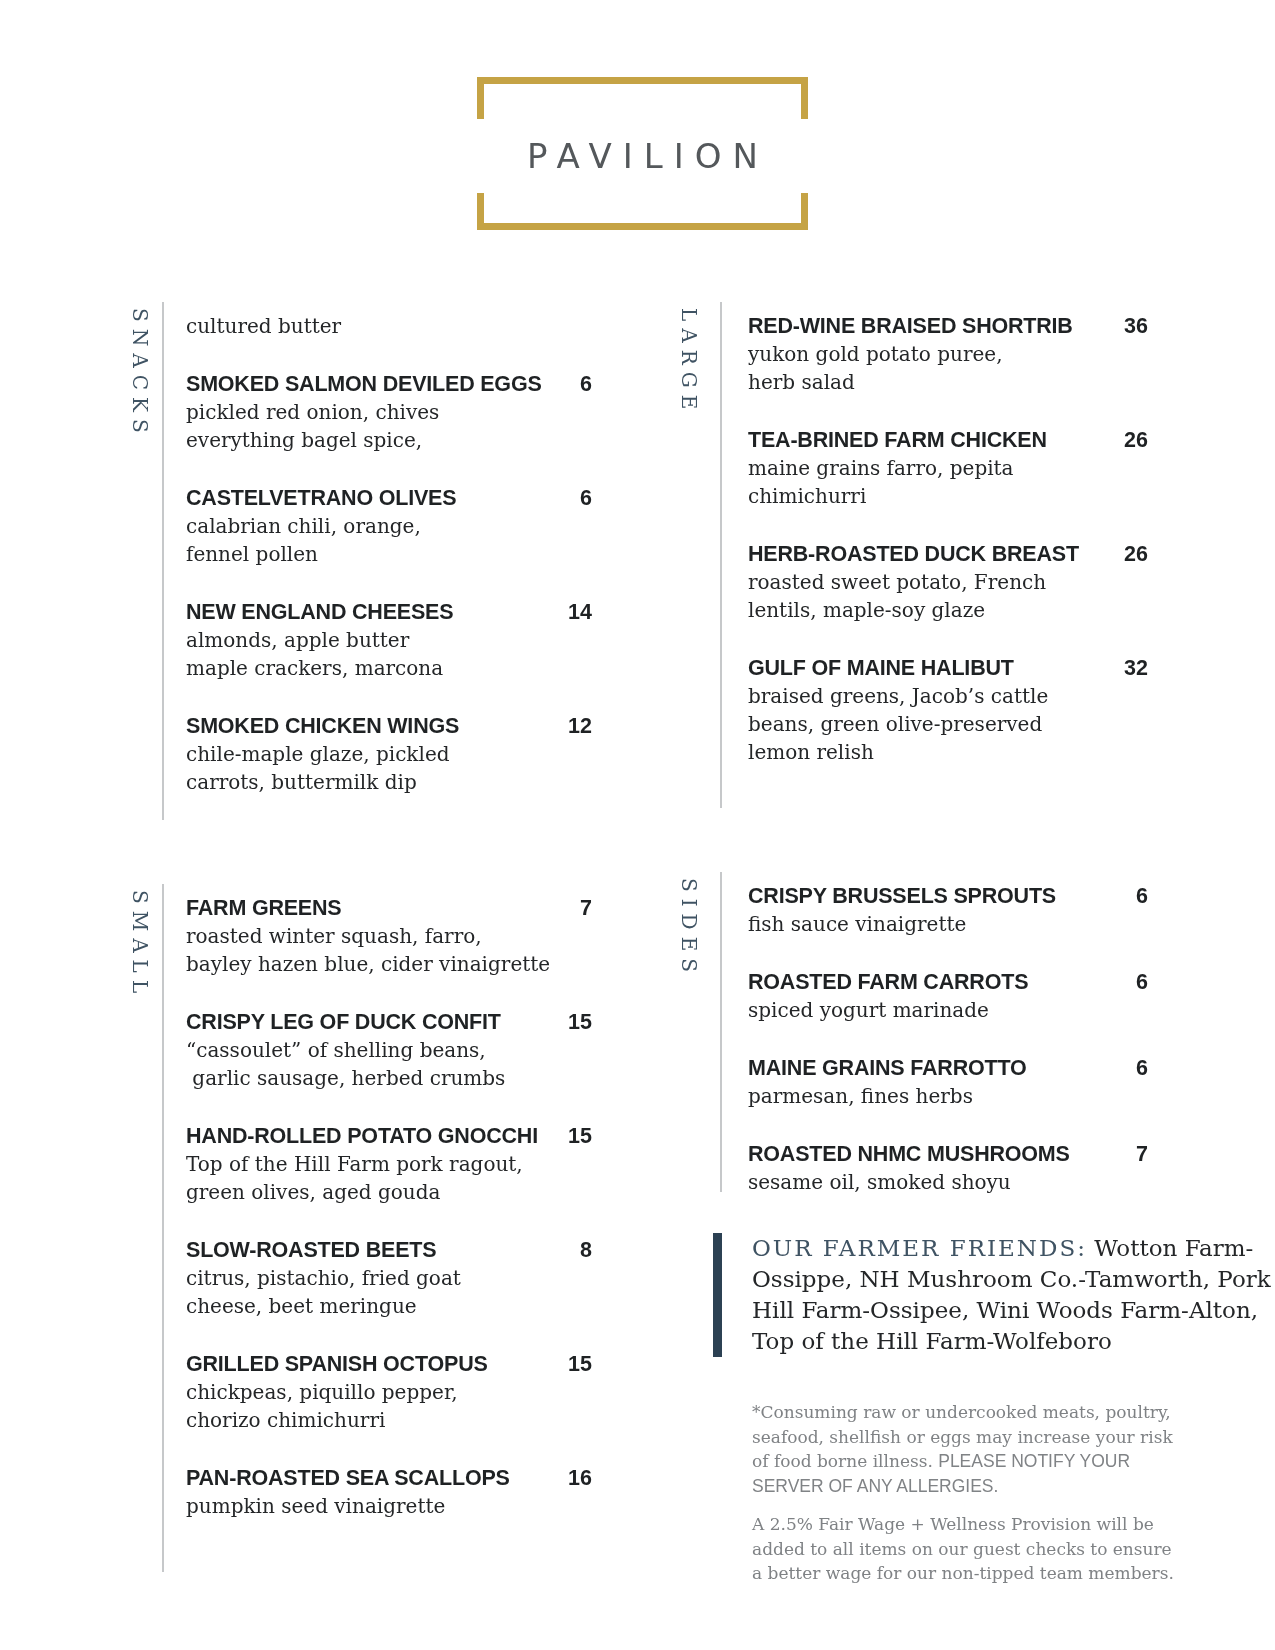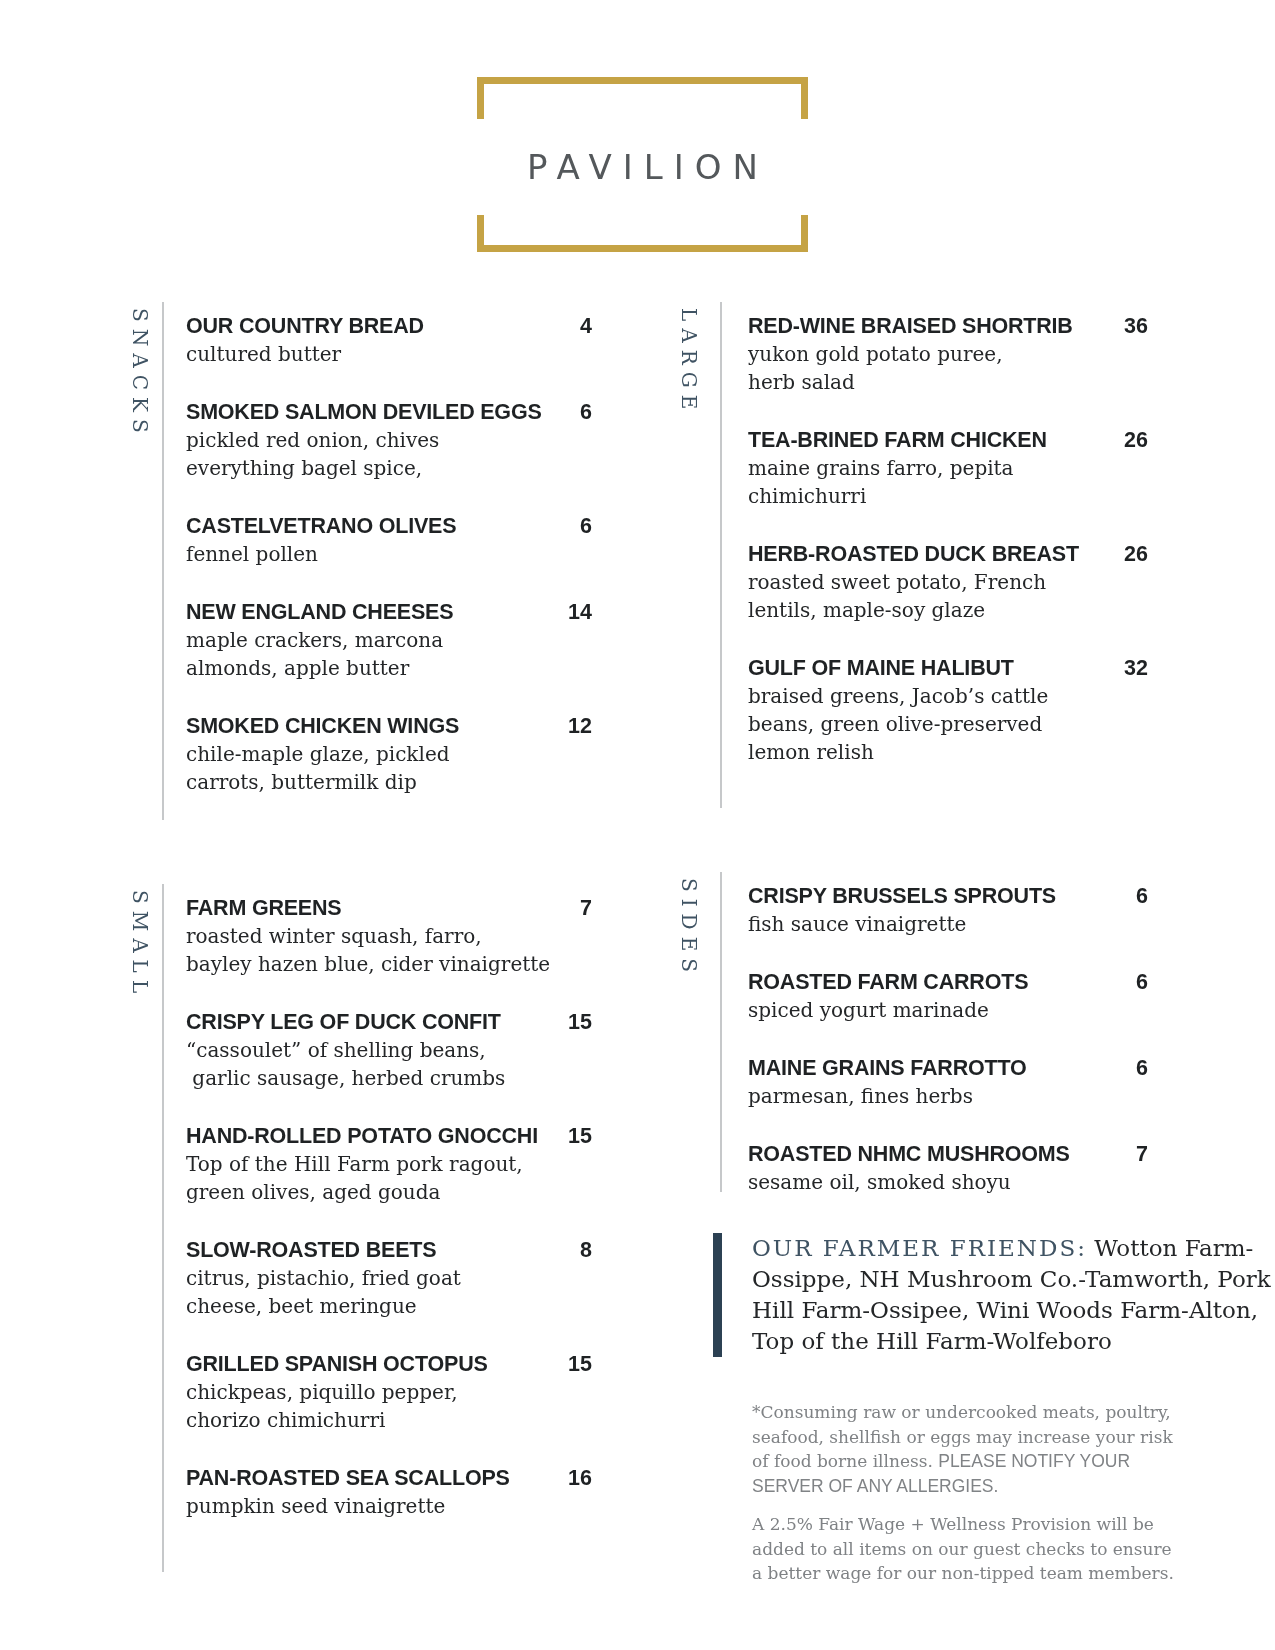--- a/index.html
+++ b/index.html
@@ -1,20 +1,20 @@
 <!DOCTYPE html>
 <html><head>
 <meta charset="utf-8">
 <style>
   html,body{margin:0;padding:0;background:#ffffff;}
   .page{position:relative;width:1275px;height:1650px;background:#ffffff;overflow:hidden;
         font-family:"Liberation Sans",sans-serif;}
 
   
-  .logo{position:absolute;left:477px;top:77px;width:331px;height:175px;}
+  .logo{position:absolute;left:477px;top:77px;width:331px;height:153px;}
   .gbar{position:absolute;background:#c5a345;}
   .gbar.top{left:0;right:0;top:0;height:7px;}
   .gbar.bottom{left:0;right:0;bottom:0;height:7px;}
   .gbar.lt{left:0;top:0;width:7px;height:42px;}
   .gbar.rt{right:0;top:0;width:7px;height:42px;}
   .gbar.lb{left:0;bottom:0;width:7px;height:37px;}
   .gbar.rb{right:0;bottom:0;width:7px;height:37px;}
   .logo h1{position:absolute;left:0;right:0;top:50%;transform:translateY(-44%);margin:0;
            text-align:center;font-family:"DejaVu Sans",sans-serif;font-weight:400;
            font-size:34px;letter-spacing:11px;padding-left:11px;color:#54585b;}
@@ -75,55 +75,52 @@
     <span class="gbar rb"></span>
     <h1>PAVILION</h1>
   </header>
 
   <section class="menu-section sec-snacks">
     <div class="rail">
       <span class="vlabel">SNACKS</span>
     </div>
     <div class="items">
         <div class="item">
-          <div class="irow">
-            <span class="iname">OUR COUNTRY BREAD</span>
-            <span class="iprice">4</span>
-          </div>
           <div class="idesc">
             <div>cultured butter</div>
           </div>
         </div>
         <div class="item">
           <div class="irow">
             <span class="iname">SMOKED SALMON DEVILED EGGS</span>
             <span class="iprice">6</span>
           </div>
           <div class="idesc">
             <div>pickled red onion, chives</div>
             <div>everything bagel spice,</div>
           </div>
         </div>
         <div class="item">
           <div class="irow">
             <span class="iname">CASTELVETRANO OLIVES</span>
             <span class="iprice">6</span>
           </div>
           <div class="idesc">
+            <div>calabrian chili, orange,</div>
             <div>fennel pollen</div>
           </div>
         </div>
         <div class="item">
           <div class="irow">
             <span class="iname">NEW ENGLAND CHEESES</span>
             <span class="iprice">14</span>
           </div>
           <div class="idesc">
+            <div>almonds, apple butter</div>
             <div>maple crackers, marcona</div>
-            <div>almonds, apple butter</div>
           </div>
         </div>
         <div class="item">
           <div class="irow">
             <span class="iname">SMOKED CHICKEN WINGS</span>
             <span class="iprice">12</span>
           </div>
           <div class="idesc">
             <div>chile-maple glaze, pickled</div>
             <div>carrots, buttermilk dip</div>

